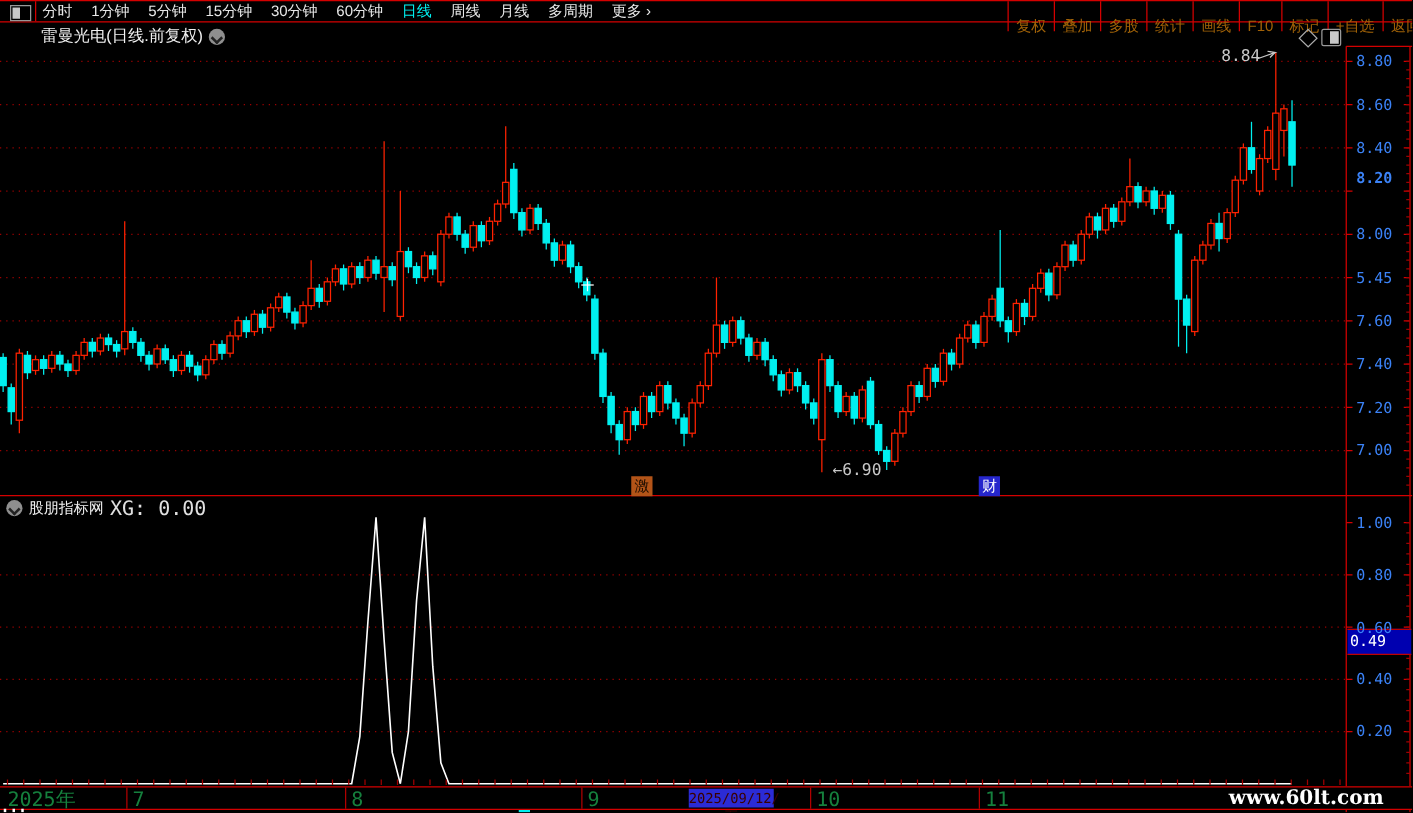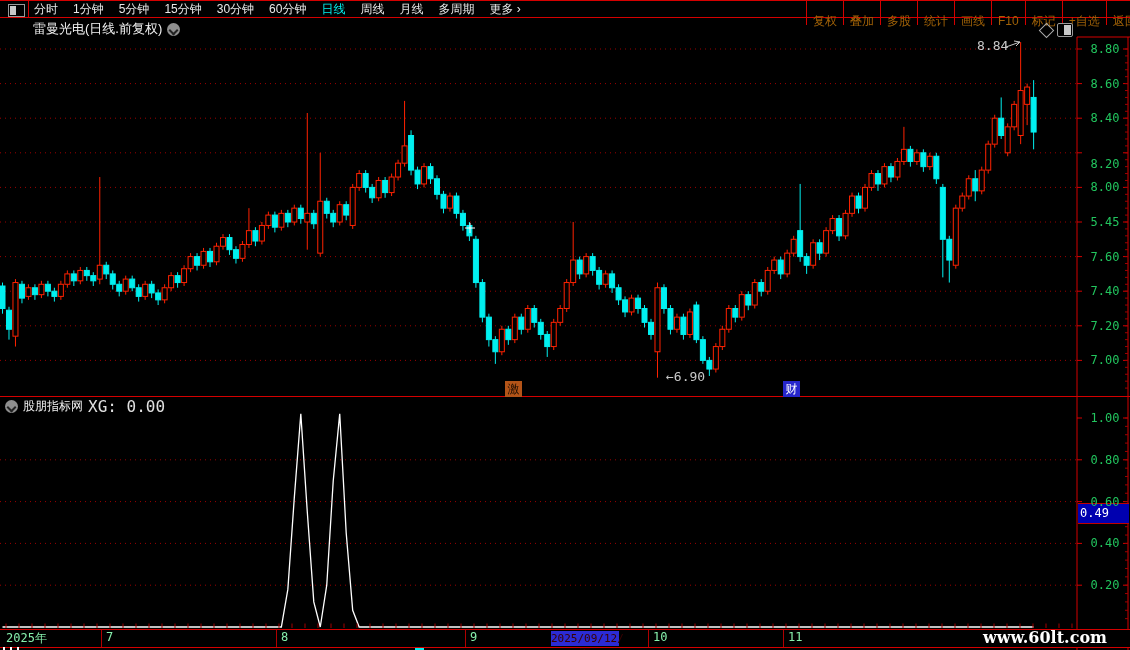--- a/index.html
+++ b/index.html
@@ -22,40 +22,40 @@
   #title{color:#f2f2f2;font-size:13px;margin-left:25px;}
   .chev{width:13px;height:13px;border-radius:50%;background:#8f8f8f;position:relative;display:inline-block;}
   .chev::after{content:"";position:absolute;left:3px;top:4px;width:5px;height:5px;
                border-right:2px solid #222;border-bottom:2px solid #222;transform:rotate(45deg);}
   #diamond{position:absolute;left:1041px;top:25px;width:9px;height:9px;border:1px solid #aaa;transform:rotate(45deg);}
   #panelicon{position:absolute;left:1057px;top:23px;width:14px;height:12px;border:1px solid #9a9a9a;border-radius:2px;background:#000;}
   #panelicon::after{content:"";position:absolute;right:1px;top:1px;width:7px;height:10px;background:#c8c8c8;}
   
   svg{position:absolute;left:0;top:0;}
   
-  .ylab{position:absolute;left:1085px;width:40px;text-align:center;color:#22c55e;
+  .ylab{position:absolute;left:1085px;width:40px;text-align:left;color:#3b82f6;
         font-family:"DejaVu Sans Mono",monospace;font-size:12px;height:14px;line-height:14px;}
   
   #ann-high{position:absolute;left:977px;top:38px;color:#c8c8c8;font-size:13px;font-family:"DejaVu Sans Mono",monospace;}
   #ann-low{position:absolute;left:666px;top:369px;color:#c8c8c8;font-size:13px;font-family:"DejaVu Sans Mono",monospace;}
   .mk{position:absolute;width:17px;height:16px;font-size:12px;line-height:16px;text-align:center;top:381px;}
   #mk1{left:505px;background:#b35418;color:#1a0c00;}
   #mk2{left:783px;background:#2626cc;color:#fff;}
   
   #subhdr{position:absolute;left:5px;top:399px;height:15px;display:flex;align-items:center;gap:5px;}
   #subname{color:#f0f0f0;font-size:12px;}
   #subval{color:#e0e0e0;font-size:16px;font-family:"DejaVu Sans Mono",monospace;}
   
   #valbox{position:absolute;left:1078px;top:503px;width:49px;height:19px;background:#0000b0;
           border-top:1px solid #c00000;border-bottom:1px solid #c00000;color:#fff;
           font-size:12px;line-height:19px;padding-left:2px;font-family:"DejaVu Sans Mono",monospace;}
   
   #xaxis{position:absolute;left:0;top:629px;width:1130px;height:19px;
          border-top:1px solid #d40000;border-bottom:1px solid #d40000;box-sizing:border-box;background:#000;}
-  .xl{position:absolute;top:0;color:#86efac;font-size:12px;font-family:"DejaVu Sans Mono",monospace;}
+  .xl{position:absolute;top:0;color:#15803d;font-size:16px;font-family:"DejaVu Sans Mono",monospace;}
   .xdiv{position:absolute;top:0;width:1px;height:17px;background:#b00000;}
   #datebox{position:absolute;left:551px;top:1px;width:68px;height:15px;background:#2b2bd5;
            color:#3a0000;font-size:11px;line-height:15px;text-align:center;font-family:"DejaVu Sans Mono",monospace;}
   
   #wm{position:absolute;right:23px;bottom:3px;text-align:center;color:#fff;z-index:30;}
   #wm1{font-size:21px;font-weight:bold;letter-spacing:1px;}
   #wm2{font-size:16px;font-weight:bold;font-family:"DejaVu Serif",serif;text-align:center;}
   
   .frag{position:absolute;background:#fff;width:2px;height:3px;top:647px;}
   #fragc{position:absolute;left:415px;top:648px;width:9px;height:2px;background:#00f0f0;}
@@ -908,21 +908,21 @@
   <div class="frag" style="left:17px"></div>
   <div id="fragc"></div>
 
   <div id="wm">
     <div id="wm2">www.60lt.com</div>
   </div>
 
 <div class="ylab" style="top: 42px;">8.80</div>
     <div class="ylab" style="top: 76.6px;">8.60</div>
     <div class="ylab" style="top: 111.2px;">8.40</div>
-    <div class="ylab" style="top: 157px;">8.20</div>
+    <div class="ylab" style="top: 135px; font-weight: bold;">8.20</div>
     <div class="ylab" style="top: 180.4px;">8.00</div>
     <div class="ylab" style="top: 215px;">5.45</div>
     <div class="ylab" style="top: 249.6px;">7.60</div>
     <div class="ylab" style="top: 284.2px;">7.40</div>
     <div class="ylab" style="top: 318.8px;">7.20</div>
     <div class="ylab" style="top: 353.4px;">7.00</div>
     <div class="ylab" style="top: 411px;">1.00</div>
     <div class="ylab" style="top: 452.8px;">0.80</div>
     <div class="ylab" style="top: 494.6px;">0.60</div>
     <div class="ylab" style="top: 536.4px;">0.40</div>

